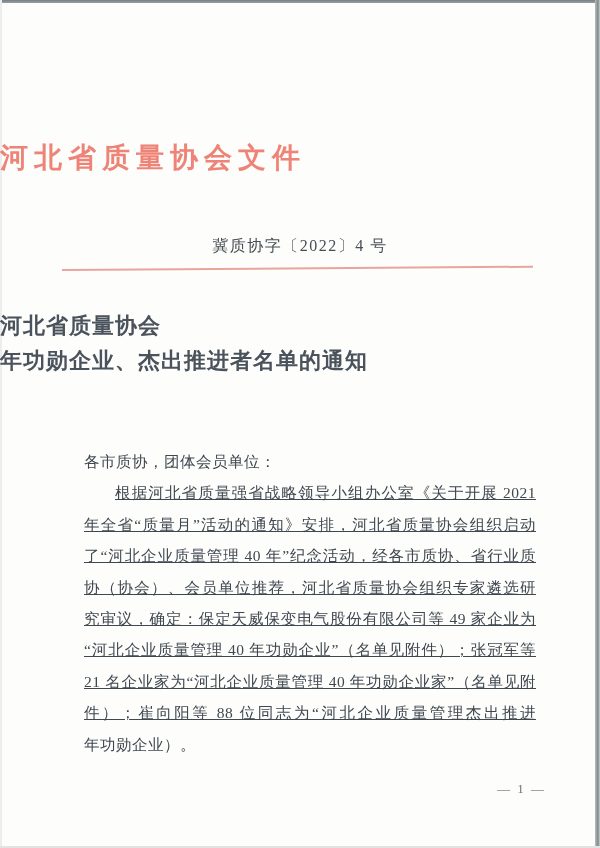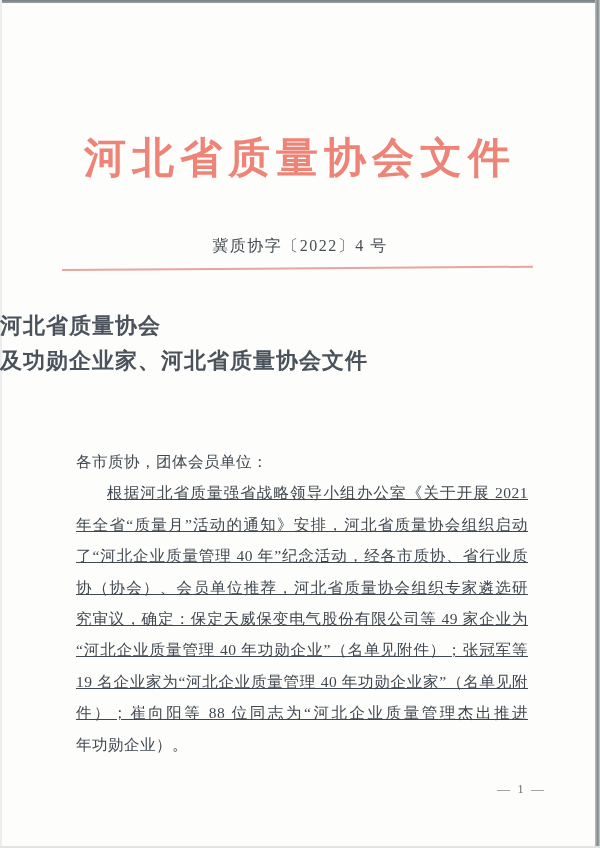--- a/index.html
+++ b/index.html
@@ -28,22 +28,21 @@
     position: absolute; top: 0; left: 0; width: 2px; height: 100%;
     background: #eceeee;
   }
   .edge-bottom {
     position: absolute; bottom: 0; left: 0; right: 0; height: 2px;
     background: #e0e4e4;
   }
   
   .letterhead {
     position: absolute; top: 134px; left: 0; width: 100%;
-    text-align: center;
-    font-size: 42px; line-height: 48px;
+    font-size: 28px; line-height: 48px;
     font-weight: bold;
     letter-spacing: 6px;
     color: var(--letterhead-red, #ee8477);
   }
   
   .docnum {
     position: absolute; top: 235px; left: 0; width: 100%;
     text-align: center;
     font-size: 16px; line-height: 22px;
     letter-spacing: 1.5px;
@@ -60,21 +59,21 @@
   .title {
     position: absolute; top: 308px; left: 0; width: 100%;
     text-align: left;
     font-size: 22px; line-height: 35px;
     font-weight: bold;
     letter-spacing: 1px;
     color: var(--title-ink, #4a525b);
   }
   
   .body-block {
-    position: absolute; top: 446px; left: 76px; width: 452px;
+    position: absolute; top: 446px; left: 84px; width: 452px;
     font-size: 15.5px; line-height: 31.4px;
     color: var(--body-ink, #3f474f);
     letter-spacing: 0.5px;
   }
   .line { height: 31.4px; overflow: hidden; }
   .just { text-align: justify; text-align-last: justify; text-decoration: underline; }
   .indent { text-indent: 2em; }
   
   .pagenum {
     position: absolute; top: 781px; right: 54px;
@@ -94,31 +93,31 @@
   <div class="edge-bottom"></div>
 
   <div class="letterhead">河北省质量协会文件</div>
 
   <div class="docnum">冀质协字〔2022〕4 号</div>
 
   <div class="rule"></div>
 
   <div class="title">
     <div class="title-line">河北省质量协会</div>
-    <div class="title-line">及功勋企业家、河北省质量协会文件</div>
+    <div class="title-line">年功勋企业、杰出推进者名单的通知</div>
   </div>
 
   <div class="body-block">
     <div class="line">各市质协，团体会员单位：</div>
     <div class="line just indent">根据河北省质量强省战略领导小组办公室《关于开展 2021</div>
     <div class="line just">年全省“质量月”活动的通知》安排，河北省质量协会组织启动</div>
     <div class="line just">了“河北企业质量管理 40 年”纪念活动，经各市质协、省行业质</div>
     <div class="line just">协（协会）、会员单位推荐，河北省质量协会组织专家遴选研</div>
     <div class="line just">究审议，确定：保定天威保变电气股份有限公司等 49 家企业为</div>
     <div class="line just">“河北企业质量管理 40 年功勋企业”（名单见附件）；张冠军等</div>
-    <div class="line just">19 名企业家为“河北企业质量管理 40 年功勋企业家”（名单见附</div>
+    <div class="line just">21 名企业家为“河北企业质量管理 40 年功勋企业家”（名单见附</div>
     <div class="line just">件）；崔向阳等 88 位同志为“河北企业质量管理杰出推进者”（名</div>
     <div class="line">年功勋企业）。</div>
   </div>
 
   <div class="pagenum">— 1 —</div>
 
 </div>
 
 </body></html>

